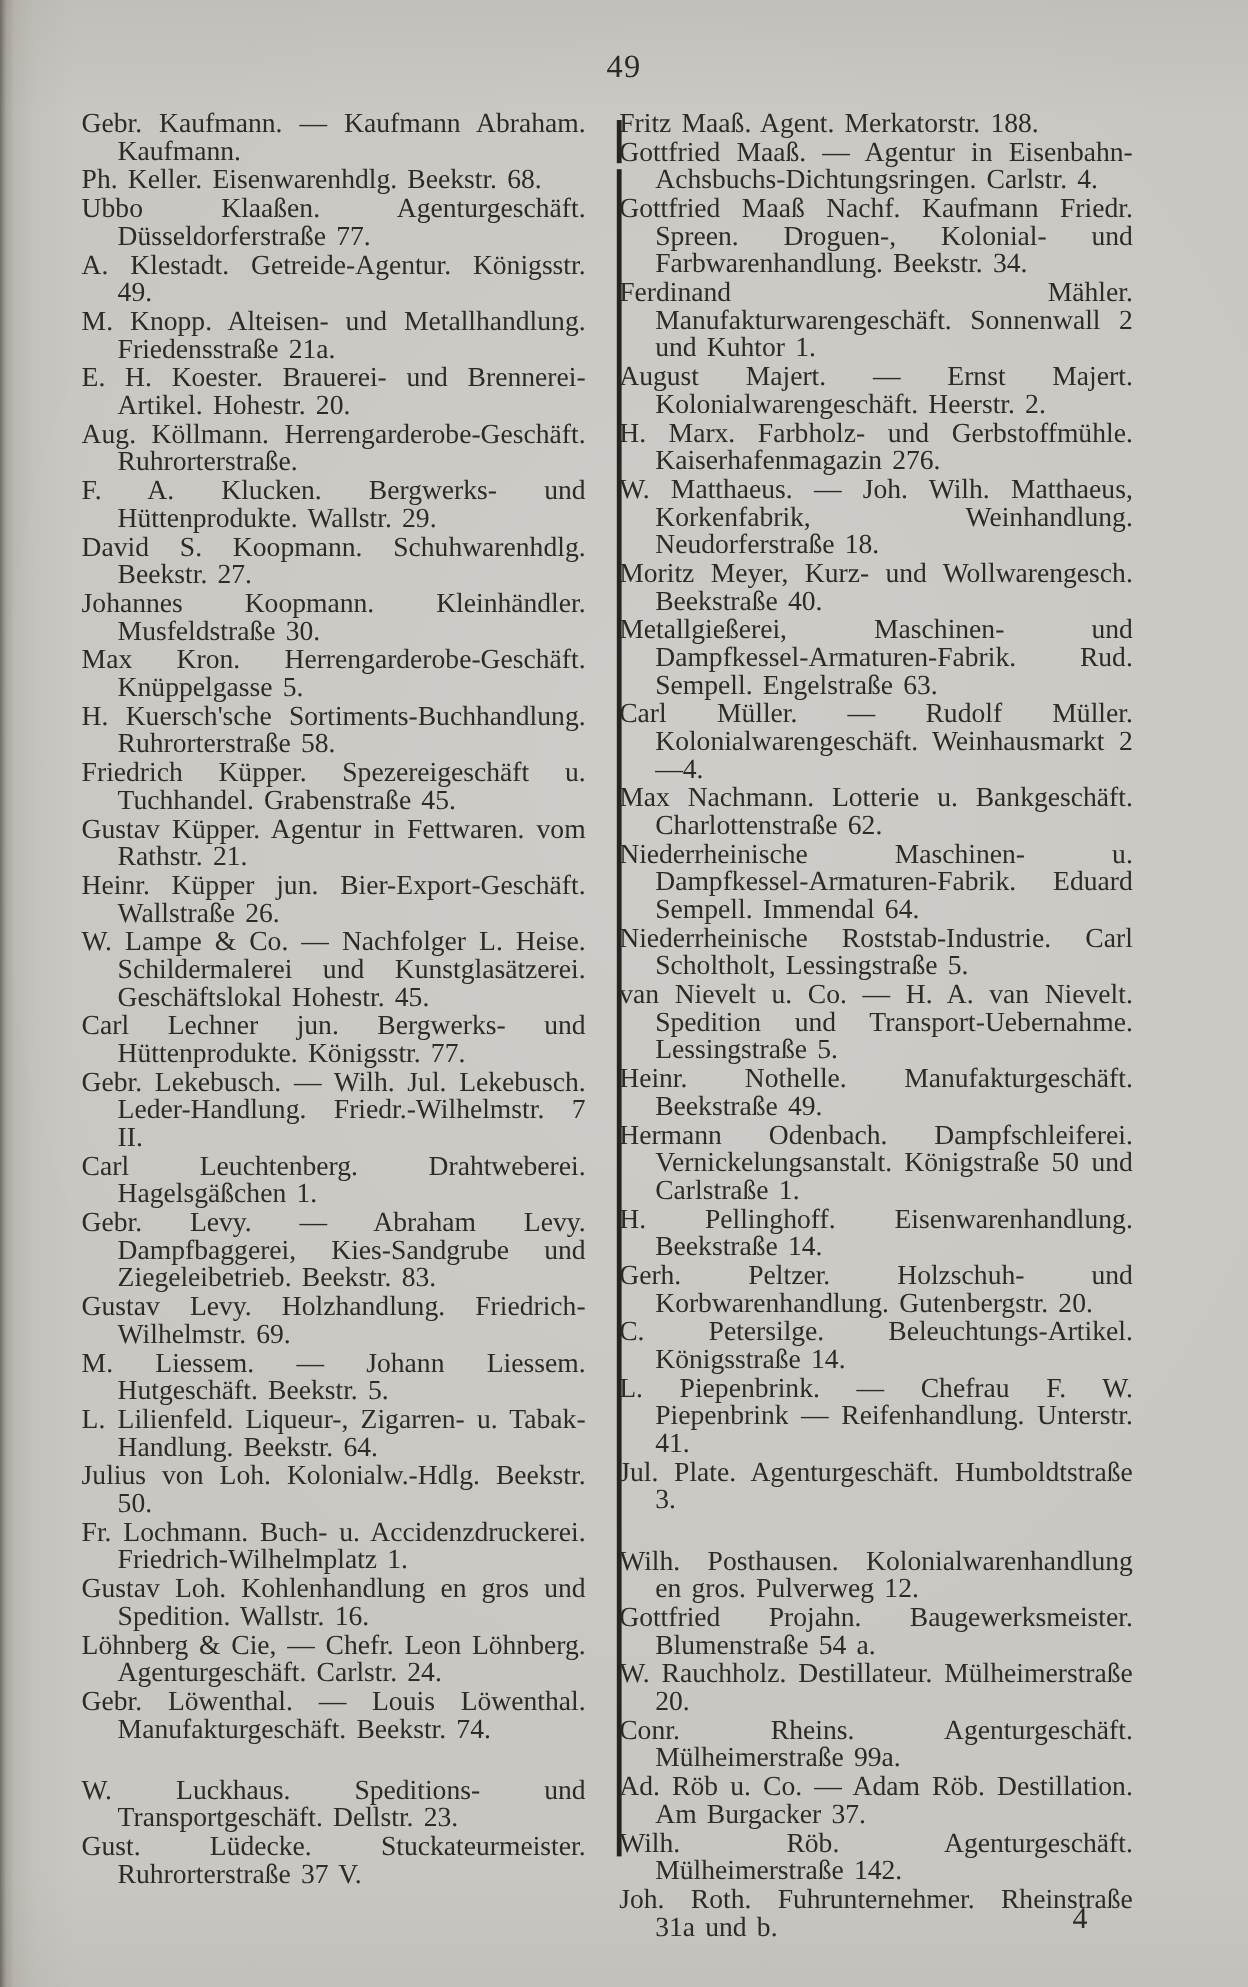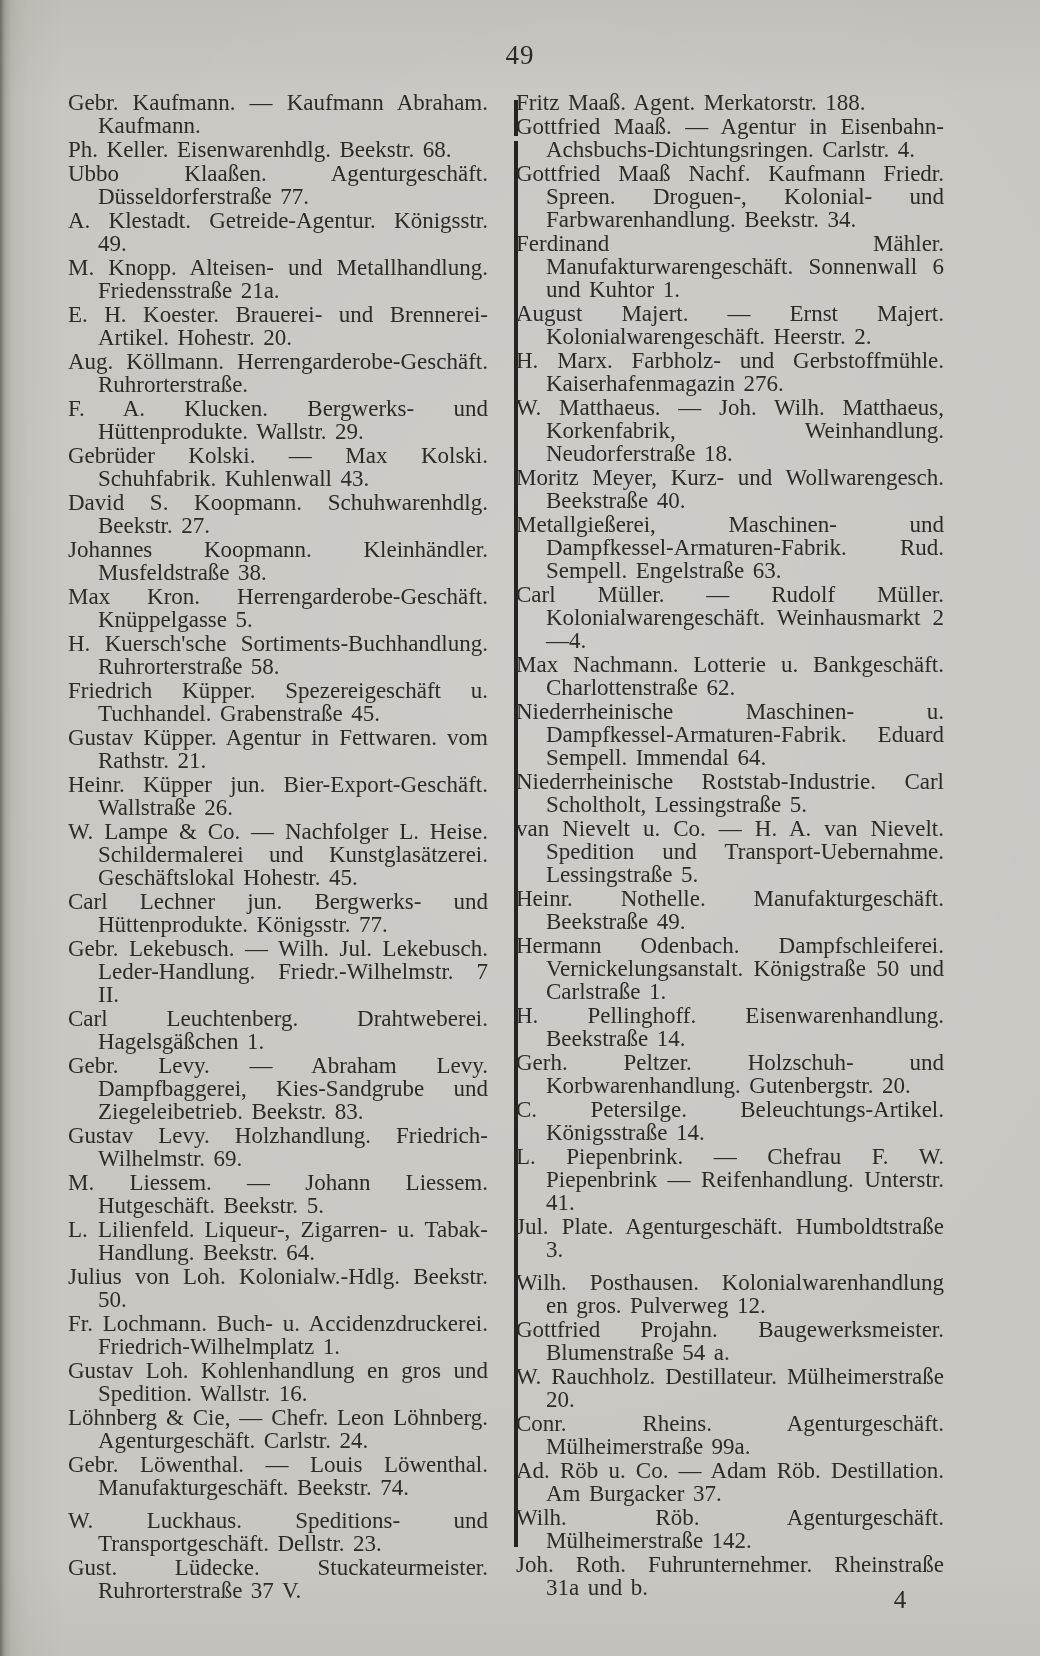--- a/index.html
+++ b/index.html
@@ -63,21 +63,21 @@
   .divider-seg.seg2 { top: 141px; height: 1406px; }
   .entry {
     margin: 0 0 1px 0;
     font-size: 23px;
     line-height: 23px;
     text-align: justify;
     padding-left: 30px;
     text-indent: -30px;
     word-spacing: 0.12em;
   }
-  .entry.gap { margin-top: 10px; }
+  .entry.gap { margin-top: 28px; }
   .signature-mark {
     position: absolute;
     top: 1586px;
     left: 870px;
     width: 60px;
     text-align: center;
     font-size: 25px;
     color: #2c2a25;
   }
 </style>
@@ -95,23 +95,22 @@
 
   <div class="col col-left">
     <p class="entry">Gebr. Kaufmann. — Kaufmann Abraham. Kaufmann.</p>
     <p class="entry">Ph. Keller. Eisenwarenhdlg. Beekstr. 68.</p>
     <p class="entry">Ubbo Klaaßen. Agenturgeschäft. Düsseldorferstraße 77.</p>
     <p class="entry">A. Klestadt. Getreide-Agentur. Königsstr. 49.</p>
     <p class="entry">M. Knopp. Alteisen- und Metallhandlung. Friedensstraße 21a.</p>
     <p class="entry">E. H. Koester. Brauerei- und Brennerei-Artikel. Hohestr. 20.</p>
     <p class="entry">Aug. Köllmann. Herrengarderobe-Geschäft. Ruhrorterstraße.</p>
     <p class="entry">F. A. Klucken. Bergwerks- und Hüttenprodukte. Wallstr. 29.</p>
-    <p class="entry">Gebrüder Kolski. — Max Kolski. Schuhfabrik. Kuhlenwall 43.</p>
     <p class="entry">David S. Koopmann. Schuhwarenhdlg. Beekstr. 27.</p>
-    <p class="entry">Johannes Koopmann. Kleinhändler. Musfeldstraße 38.</p>
+    <p class="entry">Johannes Koopmann. Kleinhändler. Musfeldstraße 30.</p>
     <p class="entry">Max Kron. Herrengarderobe-Geschäft. Knüppelgasse 5.</p>
     <p class="entry">H. Kuersch'sche Sortiments-Buchhandlung. Ruhrorterstraße 58.</p>
     <p class="entry">Friedrich Küpper. Spezereigeschäft u. Tuchhandel. Grabenstraße 45.</p>
     <p class="entry">Gustav Küpper. Agentur in Fettwaren. vom Rathstr. 21.</p>
     <p class="entry">Heinr. Küpper jun. Bier-Export-Geschäft. Wallstraße 26.</p>
     <p class="entry">W. Lampe &amp; Co. — Nachfolger L. Heise. Schildermalerei und Kunstglasätzerei. Geschäftslokal Hohestr. 45.</p>
     <p class="entry">Carl Lechner jun. Bergwerks- und Hüttenprodukte. Königsstr. 77.</p>
     <p class="entry">Gebr. Lekebusch. — Wilh. Jul. Lekebusch. Leder-Handlung. Friedr.-Wilhelmstr. 7 II.</p>
     <p class="entry">Carl Leuchtenberg. Drahtweberei. Hagelsgäßchen 1.</p>
     <p class="entry">Gebr. Levy. — Abraham Levy. Dampfbaggerei, Kies-Sandgrube und Ziegeleibetrieb. Beekstr. 83.</p>
@@ -124,21 +123,21 @@
     <p class="entry">Löhnberg &amp; Cie, — Chefr. Leon Löhnberg. Agenturgeschäft. Carlstr. 24.</p>
     <p class="entry">Gebr. Löwenthal. — Louis Löwenthal. Manufakturgeschäft. Beekstr. 74.</p>
     <p class="entry gap">W. Luckhaus. Speditions- und Transportgeschäft. Dellstr. 23.</p>
     <p class="entry">Gust. Lüdecke. Stuckateurmeister. Ruhrorterstraße 37 V.</p>
   </div>
 
   <div class="col col-right">
     <p class="entry">Fritz Maaß. Agent. Merkatorstr. 188.</p>
     <p class="entry">Gottfried Maaß. — Agentur in Eisenbahn-Achsbuchs-Dichtungsringen. Carlstr. 4.</p>
     <p class="entry">Gottfried Maaß Nachf. Kaufmann Friedr. Spreen. Droguen-, Kolonial- und Farbwarenhandlung. Beekstr. 34.</p>
-    <p class="entry">Ferdinand Mähler. Manufakturwarengeschäft. Sonnenwall 6 und Kuhtor 1.</p>
+    <p class="entry">Ferdinand Mähler. Manufakturwarengeschäft. Sonnenwall 2 und Kuhtor 1.</p>
     <p class="entry">August Majert. — Ernst Majert. Kolonialwarengeschäft. Heerstr. 2.</p>
     <p class="entry">H. Marx. Farbholz- und Gerbstoffmühle. Kaiserhafenmagazin 276.</p>
     <p class="entry">W. Matthaeus. — Joh. Wilh. Matthaeus, Korkenfabrik, Weinhandlung. Neudorferstraße 18.</p>
     <p class="entry">Moritz Meyer, Kurz- und Wollwarengesch. Beekstraße 40.</p>
     <p class="entry">Metallgießerei, Maschinen- und Dampfkessel-Armaturen-Fabrik. Rud. Sempell. Engelstraße 63.</p>
     <p class="entry">Carl Müller. — Rudolf Müller. Kolonialwarengeschäft. Weinhausmarkt 2—4.</p>
     <p class="entry">Max Nachmann. Lotterie u. Bankgeschäft. Charlottenstraße 62.</p>
     <p class="entry">Niederrheinische Maschinen- u. Dampfkessel-Armaturen-Fabrik. Eduard Sempell. Immendal 64.</p>
     <p class="entry">Niederrheinische Roststab-Industrie. Carl Scholtholt, Lessingstraße 5.</p>
     <p class="entry">van Nievelt u. Co. — H. A. van Nievelt. Spedition und Transport-Uebernahme. Lessingstraße 5.</p>

